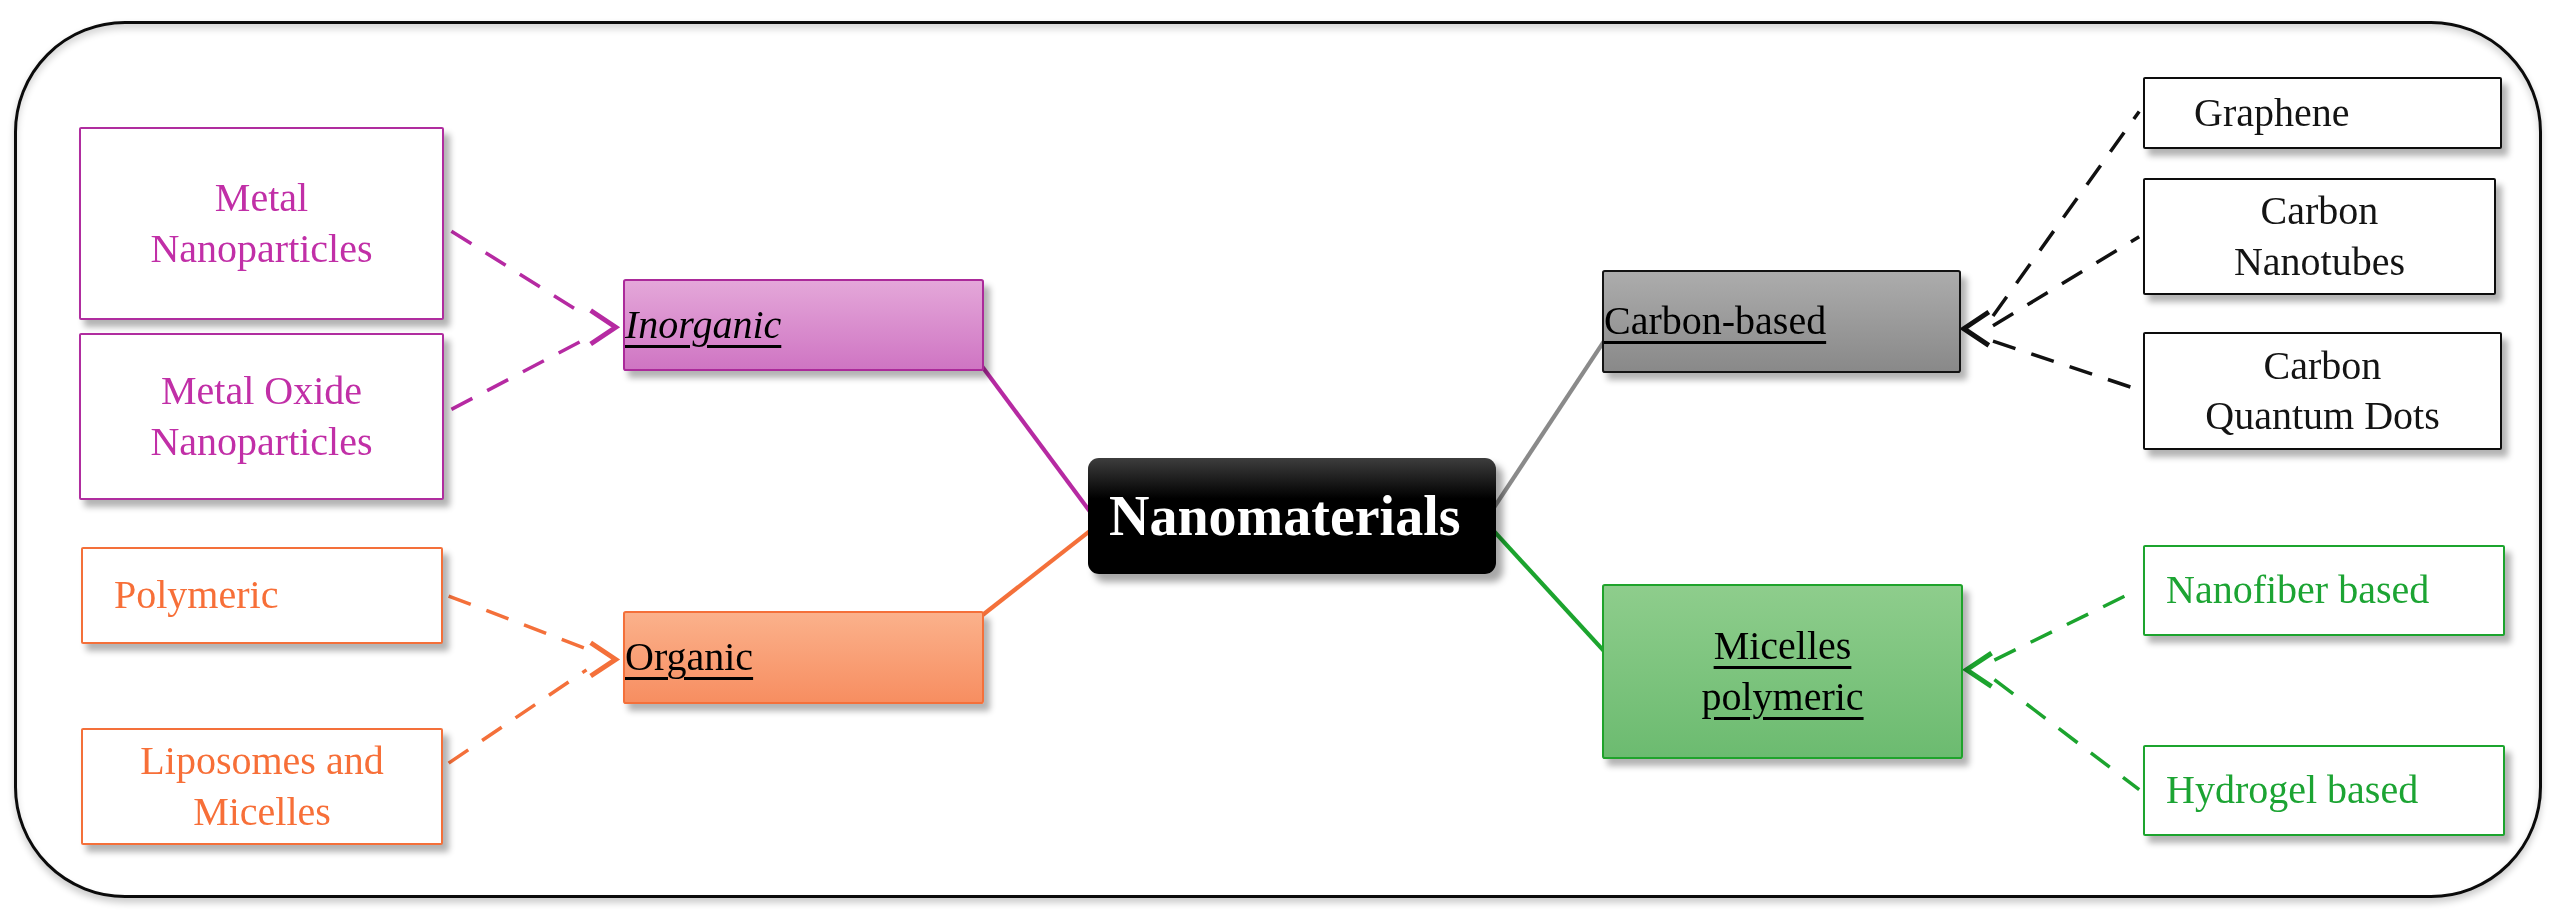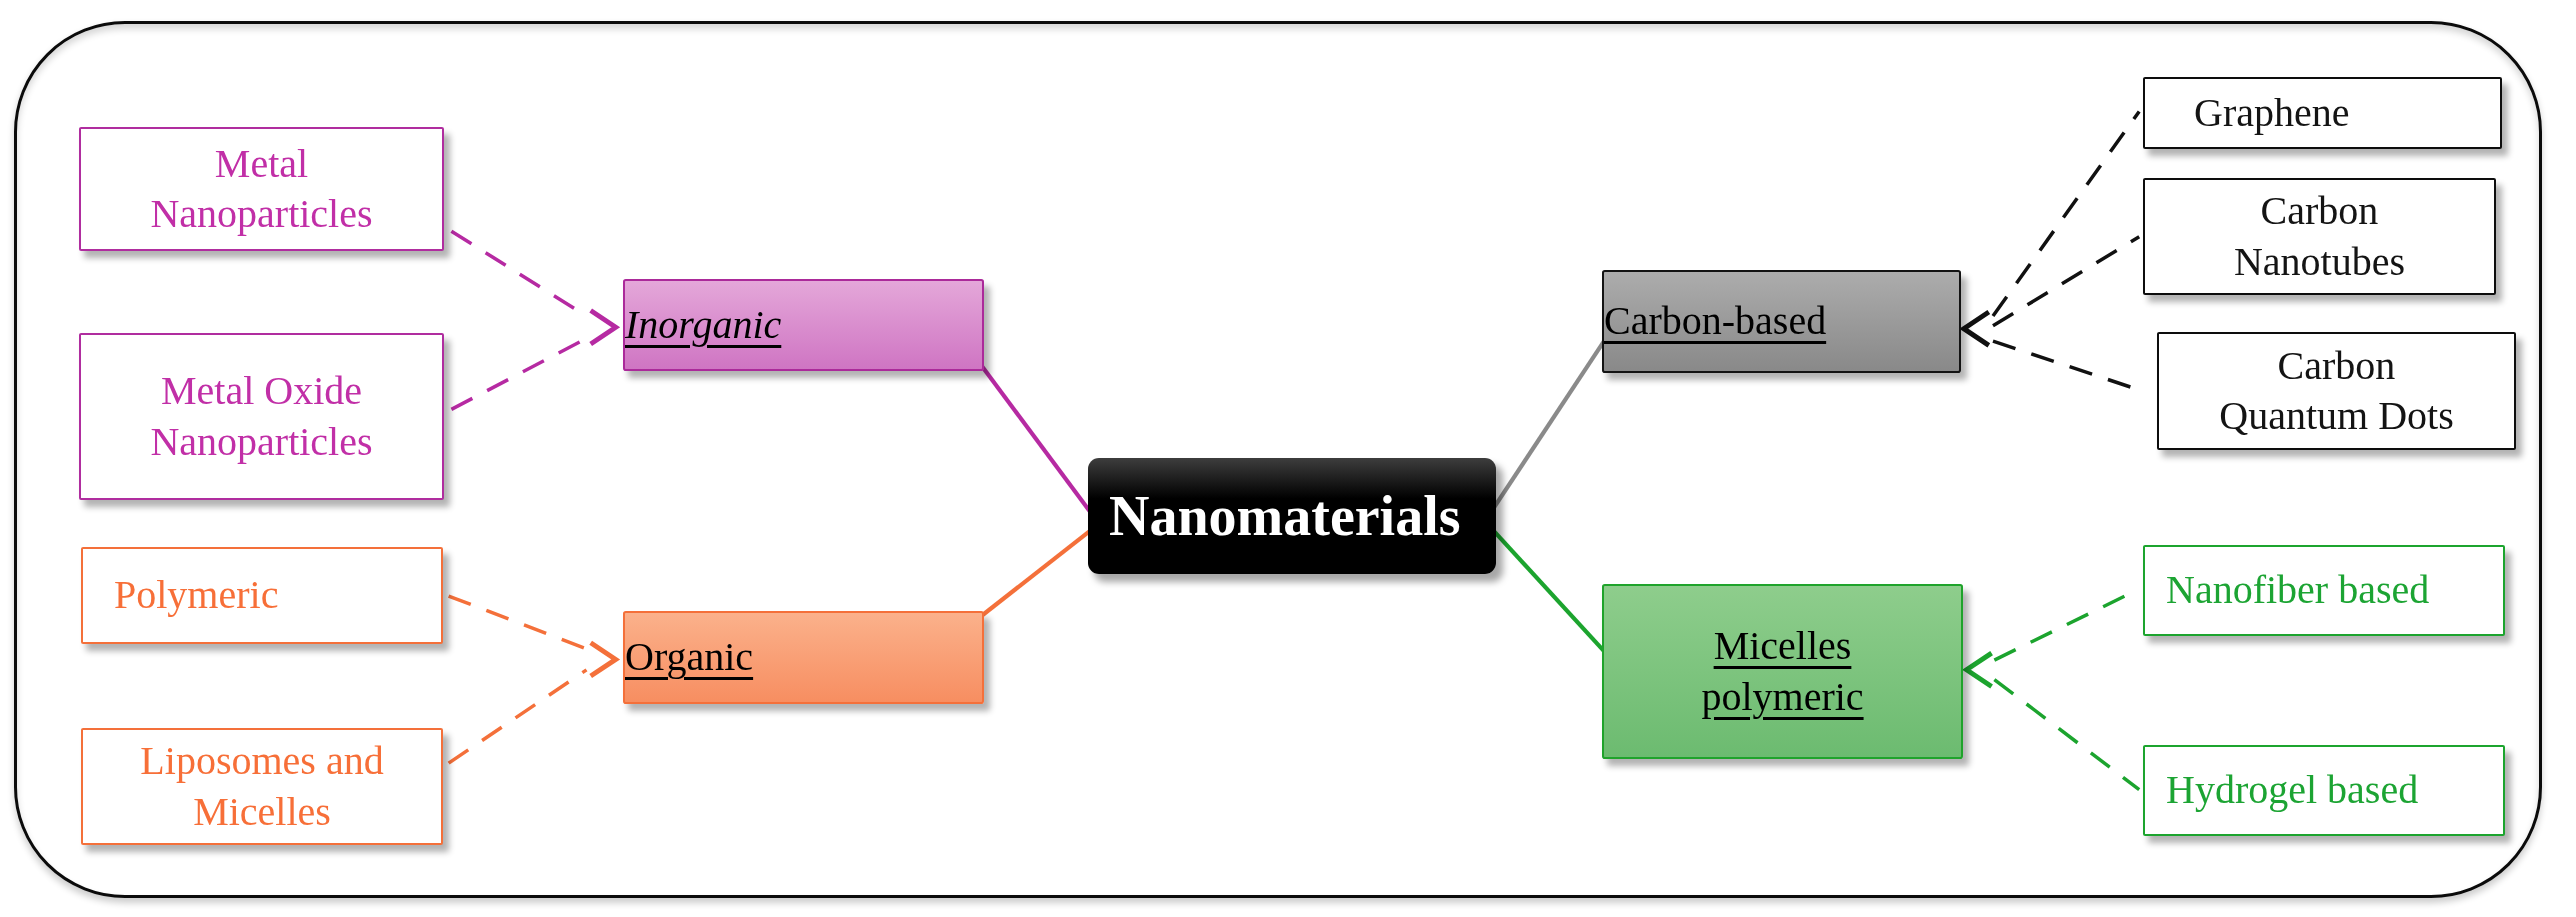--- a/index.html
+++ b/index.html
@@ -89,21 +89,21 @@
     <path d="M 2862 454 L 3072 160" stroke="#111111" stroke-width="5" fill="none" stroke-dasharray="34 24"></path>
     <path d="M 2862 468 L 3072 340" stroke="#111111" stroke-width="5" fill="none" stroke-dasharray="34 24"></path>
     <path d="M 2862 490 L 3072 560" stroke="#111111" stroke-width="5" fill="none" stroke-dasharray="34 24"></path>
     <path d="M 2856 448 L 2820 472 L 2856 496" stroke="#111111" stroke-width="7" fill="none"></path>
 
     <path d="M 2864 948 L 3072 846" stroke="#1ca42e" stroke-width="5" fill="none" stroke-dasharray="34 24"></path>
     <path d="M 2864 976 L 3072 1134" stroke="#1ca42e" stroke-width="5" fill="none" stroke-dasharray="34 24"></path>
     <path d="M 2860 938 L 2824 962 L 2860 986" stroke="#1ca42e" stroke-width="7" fill="none"></path>
   </svg>
 
-  <div class="node leaf-magenta" style="left:79px; top:127px; width:365px; height:124px; padding:16px 31px;">
+  <div class="node leaf-magenta" style="left:79px; top:127px; width:365px; height:193px; padding:16px 31px;">
     <span class="label">Metal Nanoparticles</span>
   </div>
   <div class="node leaf-magenta" style="left:79px; top:333px; width:365px; height:167px; padding:0 31px;">
     <span class="label">Metal Oxide Nanoparticles</span>
   </div>
   <div class="node leaf-orange" style="left:81px; top:547px; width:362px; height:97px; padding:0 31px;">
     <span class="label">Polymeric</span>
   </div>
   <div class="node leaf-orange" style="left:81px; top:728px; width:362px; height:117px; padding:0 31px;">
     <span class="label">Liposomes and Micelles</span>
@@ -125,21 +125,21 @@
   <div class="node root-node" style="left:1088px; top:458px; width:408px; height:116px; padding:0 21px;">
     <span class="label">Nanomaterials</span>
   </div>
 
   <div class="node leaf-black" style="left:2143px; top:77px; width:359px; height:72px; padding:0 49px;">
     <span class="label">Graphene</span>
   </div>
   <div class="node leaf-black" style="left:2143px; top:178px; width:353px; height:117px; padding:0 49px;">
     <span class="label">Carbon Nanotubes</span>
   </div>
-  <div class="node leaf-black" style="left:2143px; top:332px; width:359px; height:118px; padding:0 49px;margin-left:14px;">
+  <div class="node leaf-black" style="left:2143px; top:332px; width:359px; height:118px; padding:0 49px;">
     <span class="label">Carbon Quantum Dots</span>
   </div>
   <div class="node leaf-green" style="left:2143px; top:545px; width:362px; height:91px; padding:0 21px;">
     <span class="label">Nanofiber based</span>
   </div>
   <div class="node leaf-green" style="left:2143px; top:745px; width:362px; height:91px; padding:0 21px;">
     <span class="label">Hydrogel based</span>
   </div>
 
 </div>

